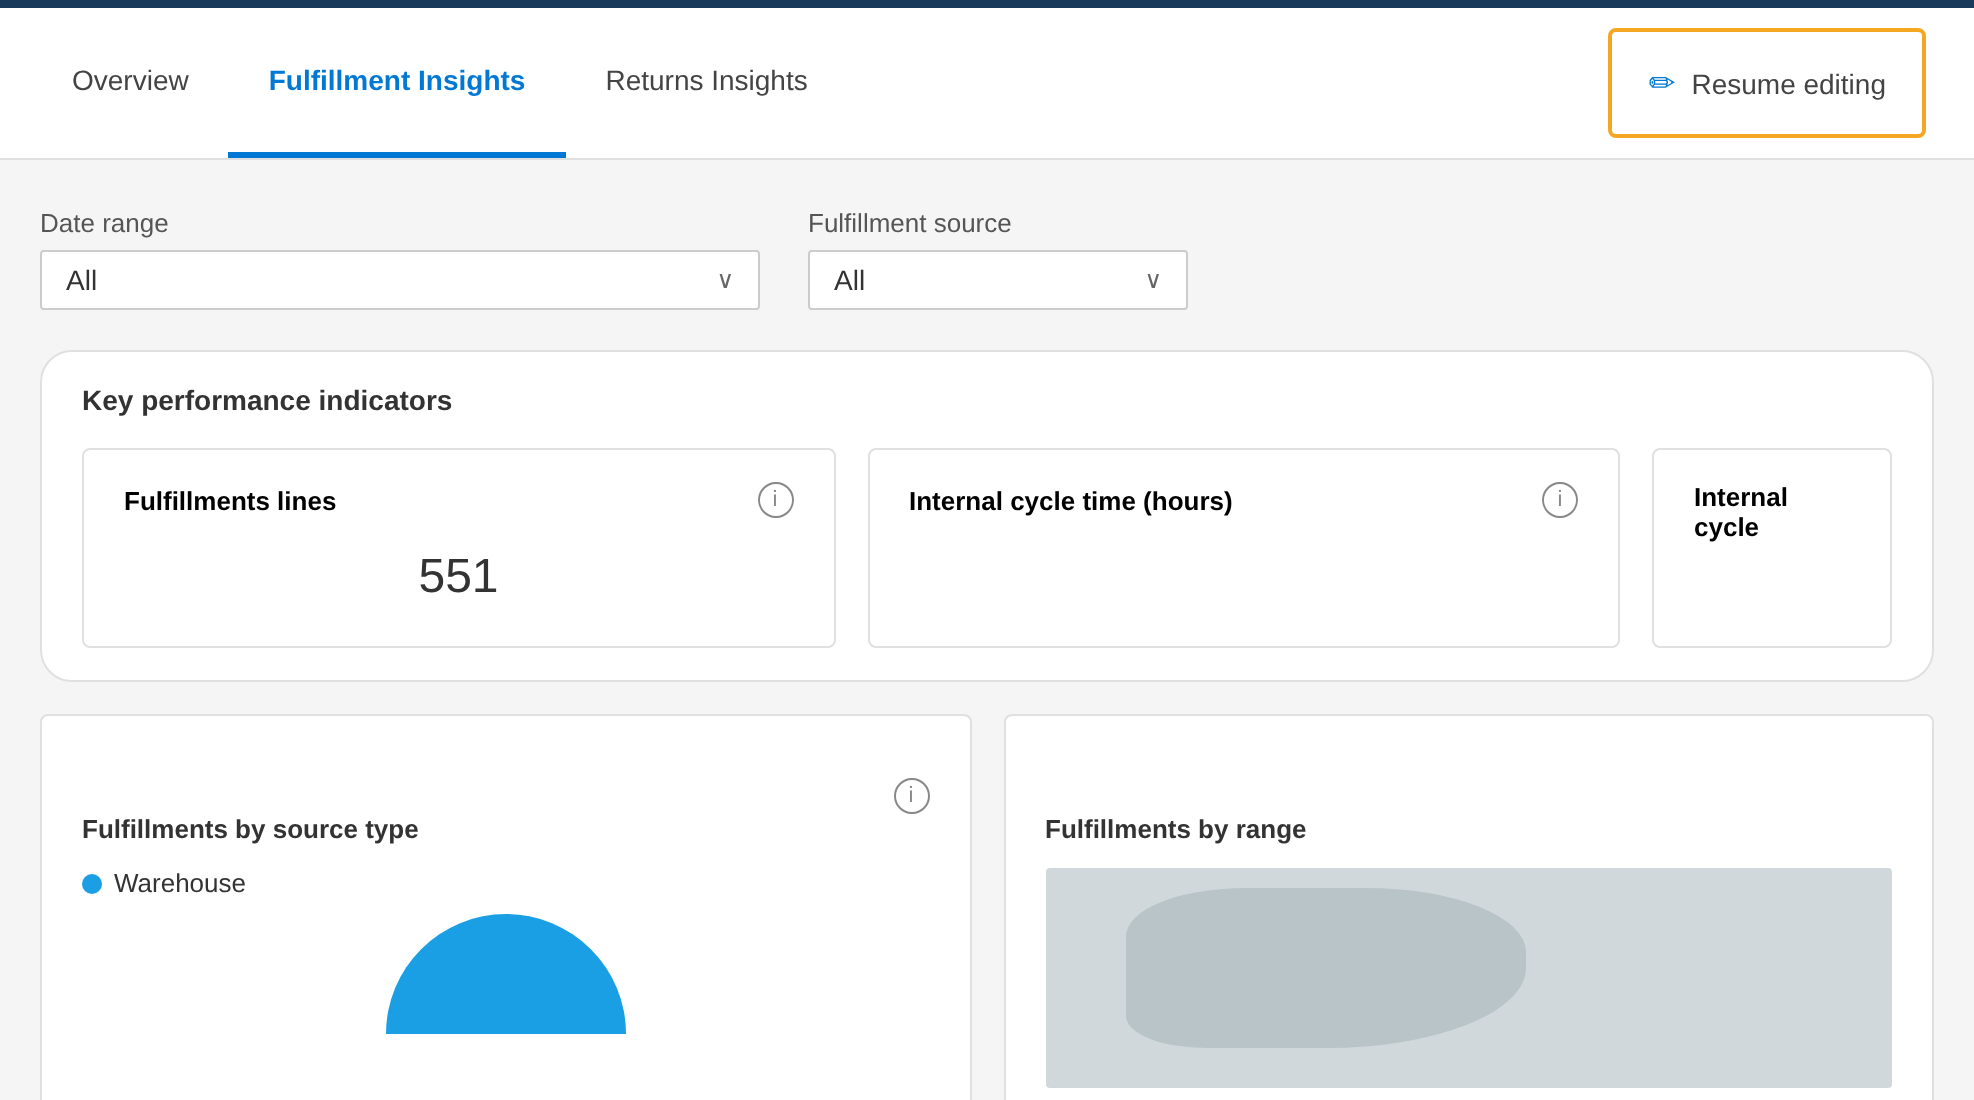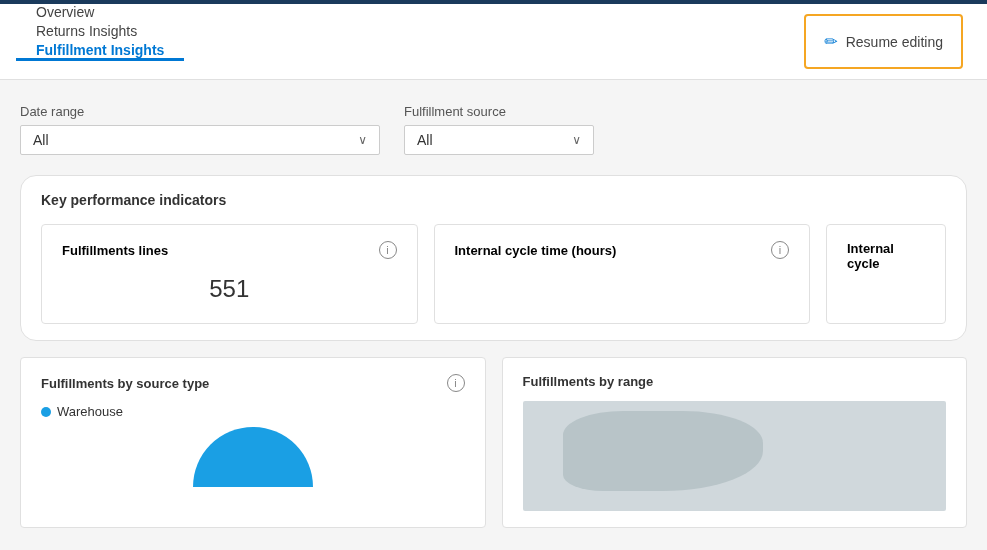--- a/index.html
+++ b/index.html
@@ -193,20 +193,21 @@
     .bottom-card-header {
       display: flex;
       align-items: center;
       justify-content: space-between;
       margin-bottom: 12px;
     }
     .bottom-card-title {
       font-size: 13px;
       font-weight: 600;
       color: #333;
+      margin-top: 33px;
     }
     .legend-item {
       display: flex;
       align-items: center;
       gap: 6px;
       font-size: 13px;
       color: #333;
       margin-bottom: 8px;
     }
     .legend-dot {
@@ -256,24 +257,24 @@
       width: 100%;
     }
   </style>
 </head>
 <body>
 
 <div class="top-accent"></div>
 
 <div class="top-bar">
 
-  <div id="nav-tabs-container" style="display:flex; align-items:stretch;flex-direction:column;">
+  <div id="nav-tabs-container" style="display:flex; align-items:stretch;">
       <div class="nav-tab">Overview</div>
+      <div class="nav-tab active">Fulfillment Insights</div>
       <div class="nav-tab">Returns Insights</div>
-      <div class="nav-tab active">Fulfillment Insights</div>
     </div>
   <div class="nav-spacer"></div>
   <button class="resume-editing-btn">
     <span class="pencil-icon">✏</span>
     <span>Resume editing</span>
   </button>
 </div>
 
 <div class="main-content">
 

